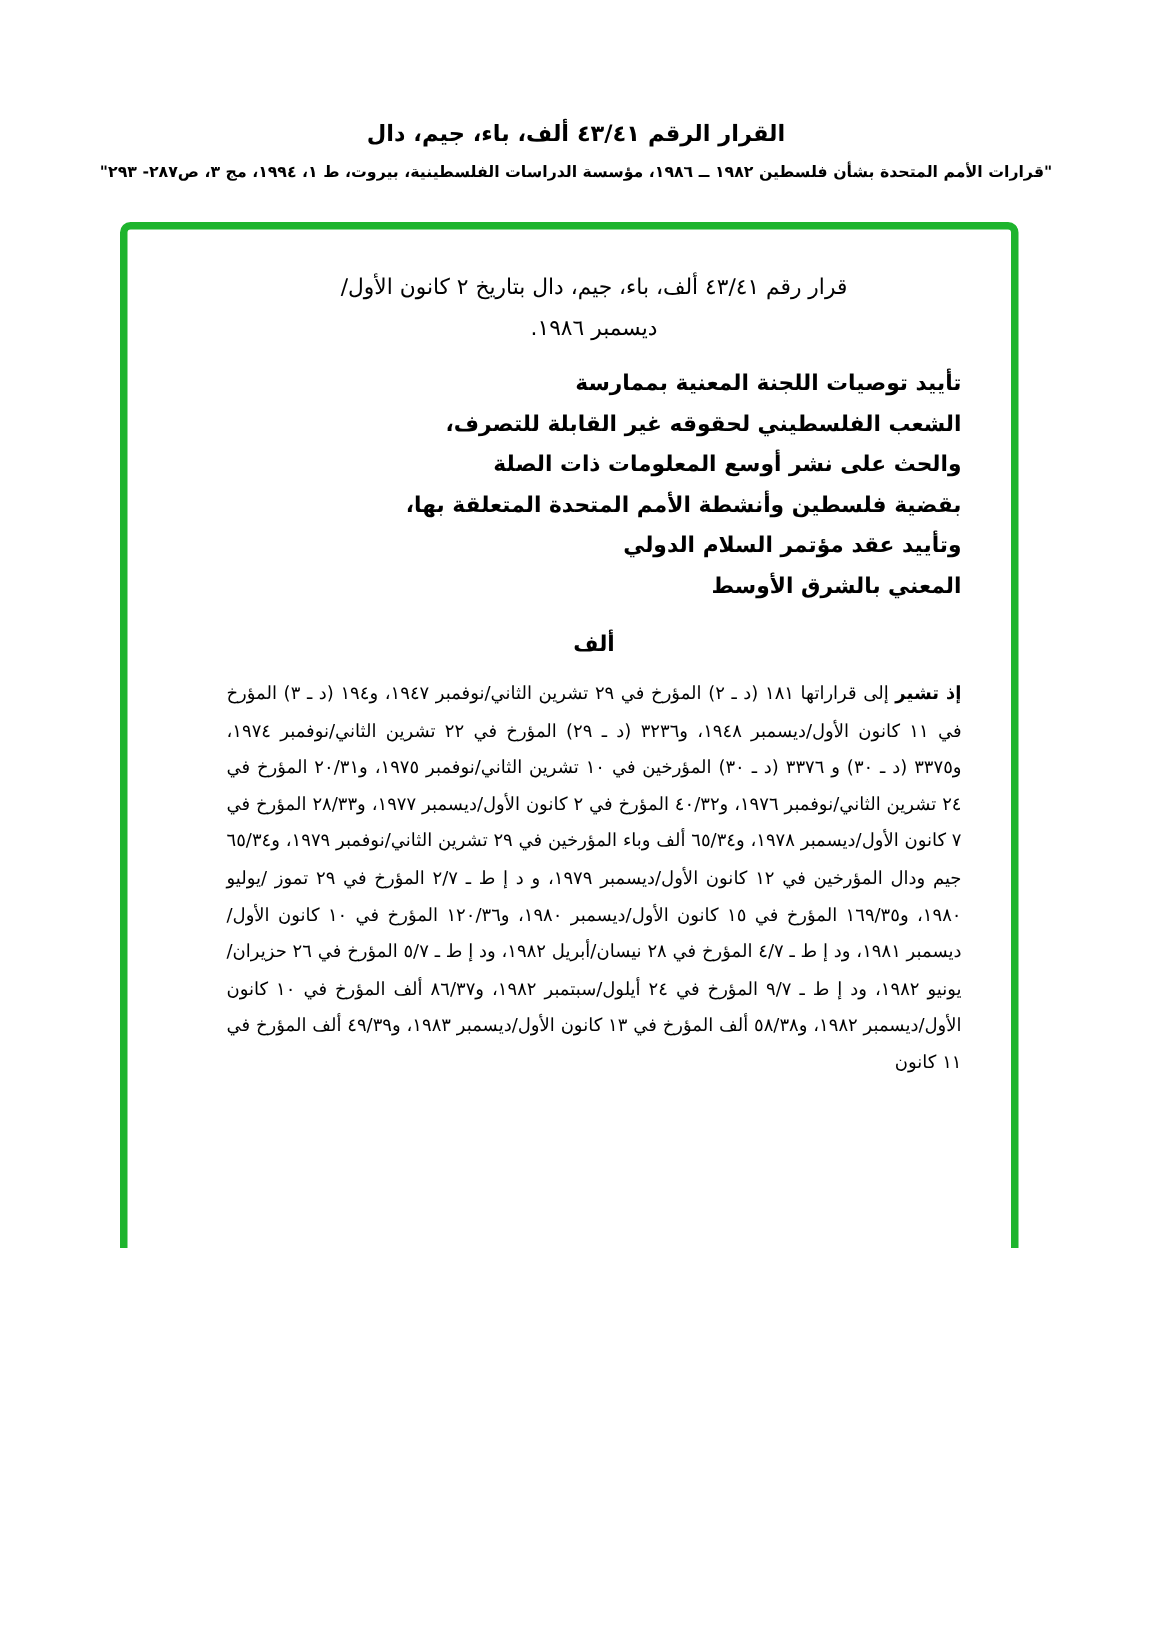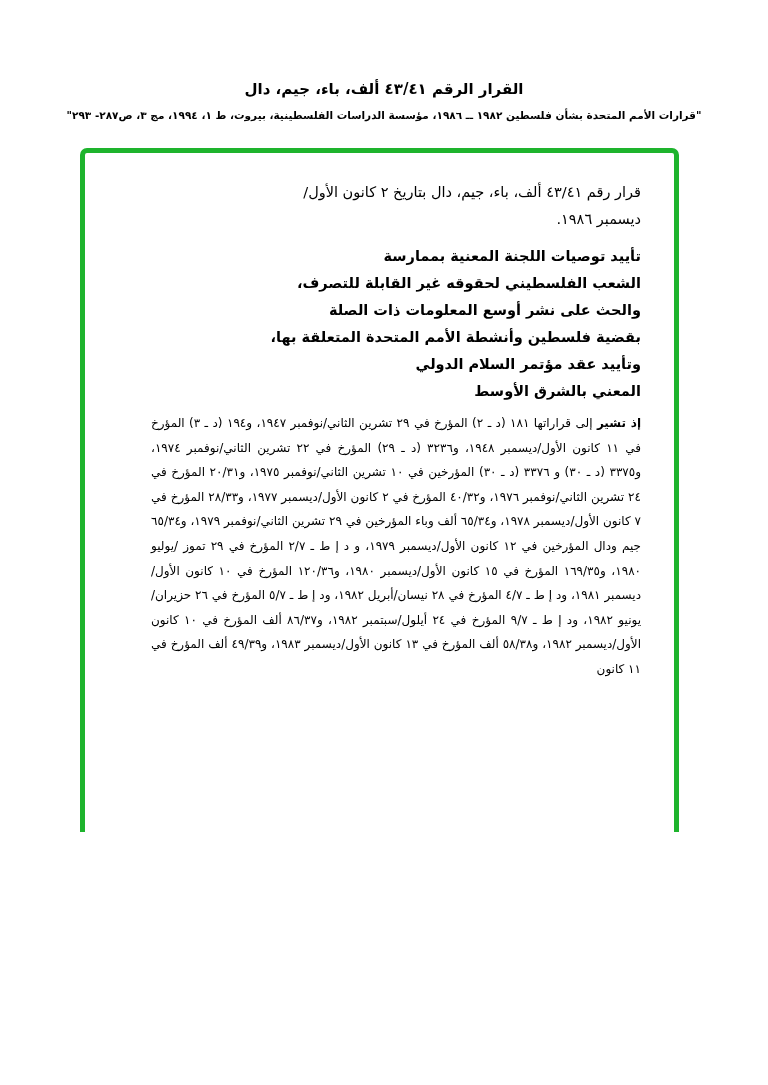--- a/index.html
+++ b/index.html
@@ -37,21 +37,21 @@
     border-radius: 7px;
     box-sizing: border-box;
     overflow: hidden;
   }
   .res-inner {
     padding: 26px 33px 0 66px;
     direction: rtl;
   }
   .res-intro {
     white-space: pre-line;
-    text-align: right;
+    text-align: center;
     font-size: 14.5px;
     line-height: 27px;
     margin: 0;
   }
   .res-heading {
     white-space: pre-line;
     text-align: right;
     font-size: 14.5px;
     font-weight: bold;
     line-height: 27px;
@@ -103,20 +103,21 @@
       <p class="res-intro">قرار رقم ٤٣/٤١ ألف، باء، جيم، دال بتاريخ ٢ كانون الأول/
 ديسمبر ١٩٨٦.</p>
 
       <p class="res-heading">تأييد توصيات اللجنة المعنية بممارسة
 الشعب الفلسطيني لحقوقه غير القابلة للتصرف،
 والحث على نشر أوسع المعلومات ذات الصلة
 بقضية فلسطين وأنشطة الأمم المتحدة المتعلقة بها،
 وتأييد عقد مؤتمر السلام الدولي
 المعني بالشرق الأوسط</p>
 
+      <p class="res-section-letter">ألف</p>
 
 
       <p class="res-paragraph"><span class="lead">إذ تشير</span><span> إلى قراراتها ١٨١ (د ـ ٢) المؤرخ في ٢٩ تشرين الثاني/نوفمبر ١٩٤٧، و١٩٤ (د ـ ٣) المؤرخ في ١١ كانون الأول/ديسمبر ١٩٤٨، و٣٢٣٦ (د ـ ٢٩) المؤرخ في ٢٢ تشرين الثاني/نوفمبر ١٩٧٤، و٣٣٧٥ (د ـ ٣٠) و ٣٣٧٦ (د ـ ٣٠) المؤرخين في ١٠ تشرين الثاني/نوفمبر ١٩٧٥، و٢٠/٣١ المؤرخ في ٢٤ تشرين الثاني/نوفمبر ١٩٧٦، و٤٠/٣٢ المؤرخ في ٢ كانون الأول/ديسمبر ١٩٧٧، و٢٨/٣٣ المؤرخ في ٧ كانون الأول/ديسمبر ١٩٧٨، و٦٥/٣٤ ألف وباء المؤرخين في ٢٩ تشرين الثاني/نوفمبر ١٩٧٩، و٦٥/٣٤ جيم ودال المؤرخين في ١٢ كانون الأول/ديسمبر ١٩٧٩، و د إ ط ـ ٢/٧ المؤرخ في ٢٩ تموز /يوليو ١٩٨٠، و١٦٩/٣٥ المؤرخ في ١٥ كانون الأول/ديسمبر ١٩٨٠، و١٢٠/٣٦ المؤرخ في ١٠ كانون الأول/ديسمبر ١٩٨١، ود إ ط ـ ٤/٧ المؤرخ في ٢٨ نيسان/أبريل ١٩٨٢، ود إ ط ـ ٥/٧ المؤرخ في ٢٦ حزيران/يونيو ١٩٨٢، ود إ ط ـ ٩/٧ المؤرخ في ٢٤ أيلول/سبتمبر ١٩٨٢، و٨٦/٣٧ ألف المؤرخ في ١٠ كانون الأول/ديسمبر ١٩٨٢، و٥٨/٣٨ ألف المؤرخ في ١٣ كانون الأول/ديسمبر ١٩٨٣، و٤٩/٣٩ ألف المؤرخ في ١١ كانون</span></p>
 
     </div>
   </div>
 
   <div class="page-number">١</div>
 
 </div>

